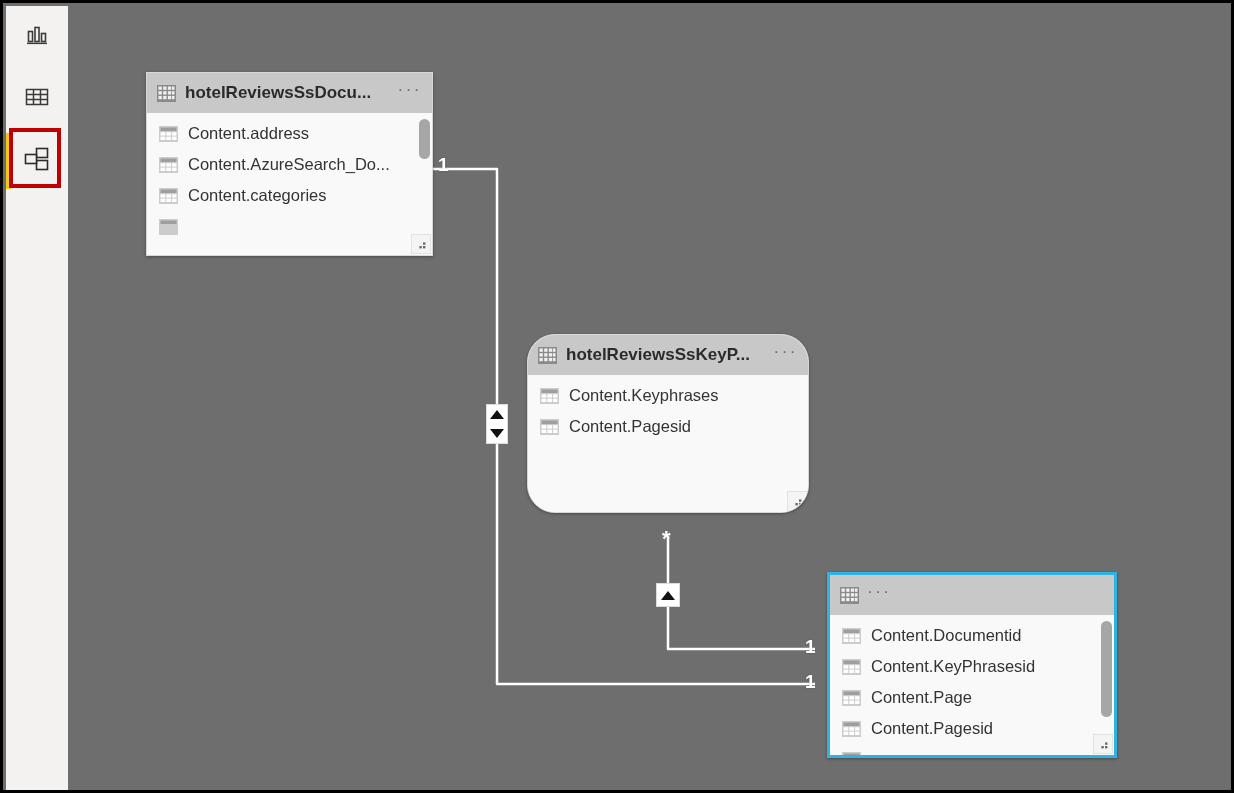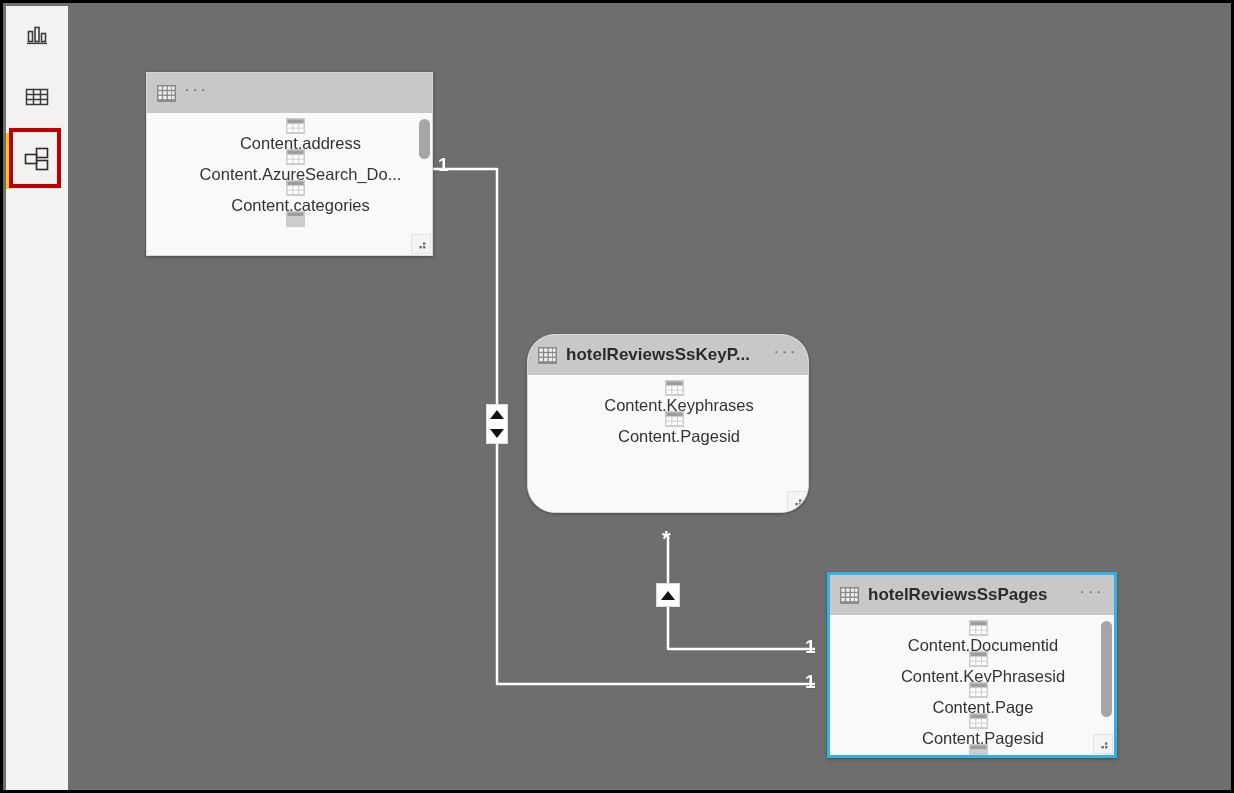--- a/index.html
+++ b/index.html
@@ -87,21 +87,20 @@
     background:#f9f9f9;
     padding-top:5px;
     overflow:hidden;
   }
   .field-row{
     height:31px;
     display:flex;align-items:center;
     padding-left:12px;
     box-sizing:border-box;
     cursor:pointer;
-    flex-direction:column;
   }
   .field-label{
     font-size:16.5px;color:#333333;
     margin-left:10px;white-space:nowrap;
   }
 
   
   .ficon{width:19px;height:16px;flex:0 0 auto;display:block;}
 
   
@@ -246,20 +245,21 @@
               <rect x="6.2" y="6.2" width="3.3" height="3.3"></rect>
               <rect x="10.9" y="6.2" width="3.3" height="3.3"></rect>
               <rect x="15.0" y="6.2" width="2.5" height="3.3"></rect>
               <rect x="1.5" y="10.9" width="3.3" height="3.3"></rect>
               <rect x="6.2" y="10.9" width="3.3" height="3.3"></rect>
               <rect x="10.9" y="10.9" width="3.3" height="3.3"></rect>
               <rect x="15.0" y="10.9" width="2.5" height="3.3"></rect>
             </g>
           </svg>
         </span>
+        <span class="card-title">hotelReviewsSsDocu...</span>
         <span class="card-ellipsis">···</span>
       </div>
       <div class="card-body" style="height:144px;">
 
         <div class="field-row">
           <span class="ficon">
             <svg width="19" height="16" viewBox="0 0 19 16">
               <rect x="0" y="0" width="19" height="16" fill="#cccccc"></rect>
               <rect x="1.5" y="1.5" width="16" height="3.5" fill="#9e9e9e"></rect>
               <g fill="#ffffff">
@@ -423,21 +423,20 @@
               <rect x="6.2" y="6.2" width="3.3" height="3.3"></rect>
               <rect x="10.9" y="6.2" width="3.3" height="3.3"></rect>
               <rect x="15.0" y="6.2" width="2.5" height="3.3"></rect>
               <rect x="1.5" y="10.9" width="3.3" height="3.3"></rect>
               <rect x="6.2" y="10.9" width="3.3" height="3.3"></rect>
               <rect x="10.9" y="10.9" width="3.3" height="3.3"></rect>
               <rect x="15.0" y="10.9" width="2.5" height="3.3"></rect>
             </g>
           </svg>
         </span>
-        <span class="card-title">hotelReviewsSsPages</span>
         <span class="card-ellipsis">···</span>
       </div>
       <div class="card-body" style="height:140px;">
 
         <div class="field-row">
           <span class="ficon">
             <svg width="19" height="16" viewBox="0 0 19 16">
               <rect x="0" y="0" width="19" height="16" fill="#cccccc"></rect>
               <rect x="1.5" y="1.5" width="16" height="3.5" fill="#9e9e9e"></rect>
               <g fill="#ffffff">

